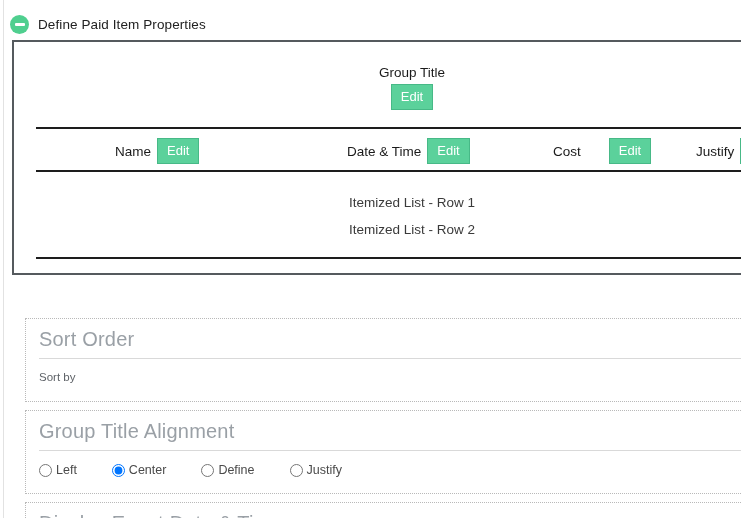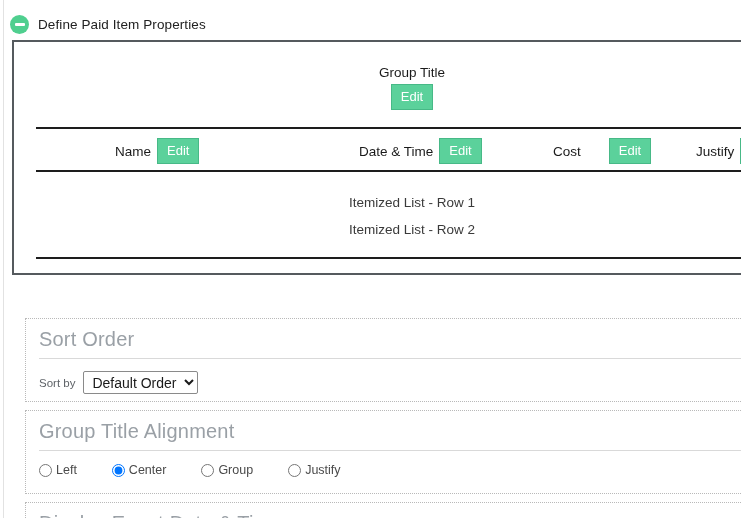--- a/index.html
+++ b/index.html
@@ -117,21 +117,21 @@
     display: flex;
     align-items: center;
     gap: 6px;
     white-space: nowrap;
   }
   .col-head-label {
     font-size: 13.5px;
     color: #1a1a1a;
   }
   .col-name   { left: 101px; }
-  .col-date   { left: 345px; }
+  .col-date   { left: 333px; }
   .col-cost   { left: 539px; gap: 28px; }
   .col-select { left: 682px; }
 
   .item-rows {
     text-align: center;
     padding-top: 17px;
     padding-bottom: 14px;
   }
   .item-row {
     font-size: 13.5px;
@@ -262,42 +262,39 @@
   </div>
 
   <div class="rule"></div>
 </div>
 
 <div class="section section-sort">
   <h2 class="section-title">Sort Order</h2>
   <div class="section-divider"></div>
   <div class="section-body">
     <span class="sort-by-label">Sort by</span>
-    <select class="sort-select">
-      <option>Default Order</option>
-    </select>
   </div>
 </div>
 
 <div class="section section-align">
   <h2 class="section-title">Group Title Alignment</h2>
   <div class="section-divider"></div>
   <div class="section-body">
     <div class="radio-group">
       <label class="radio-item">
         <input type="radio" name="align" style="">
         <span class="radio-label">Left</span>
       </label>
       <label class="radio-item">
         <input type="radio" name="align" checked="" style="">
         <span class="radio-label">Center</span>
       </label>
       <label class="radio-item">
         <input type="radio" name="align" style="">
-        <span class="radio-label">Group</span>
+        <span class="radio-label">Define</span>
       </label>
       <label class="radio-item">
         <input type="radio" name="align" style="">
         <span class="radio-label">Justify</span>
       </label>
     </div>
   </div>
 </div>
 
 <div class="section section-date">

